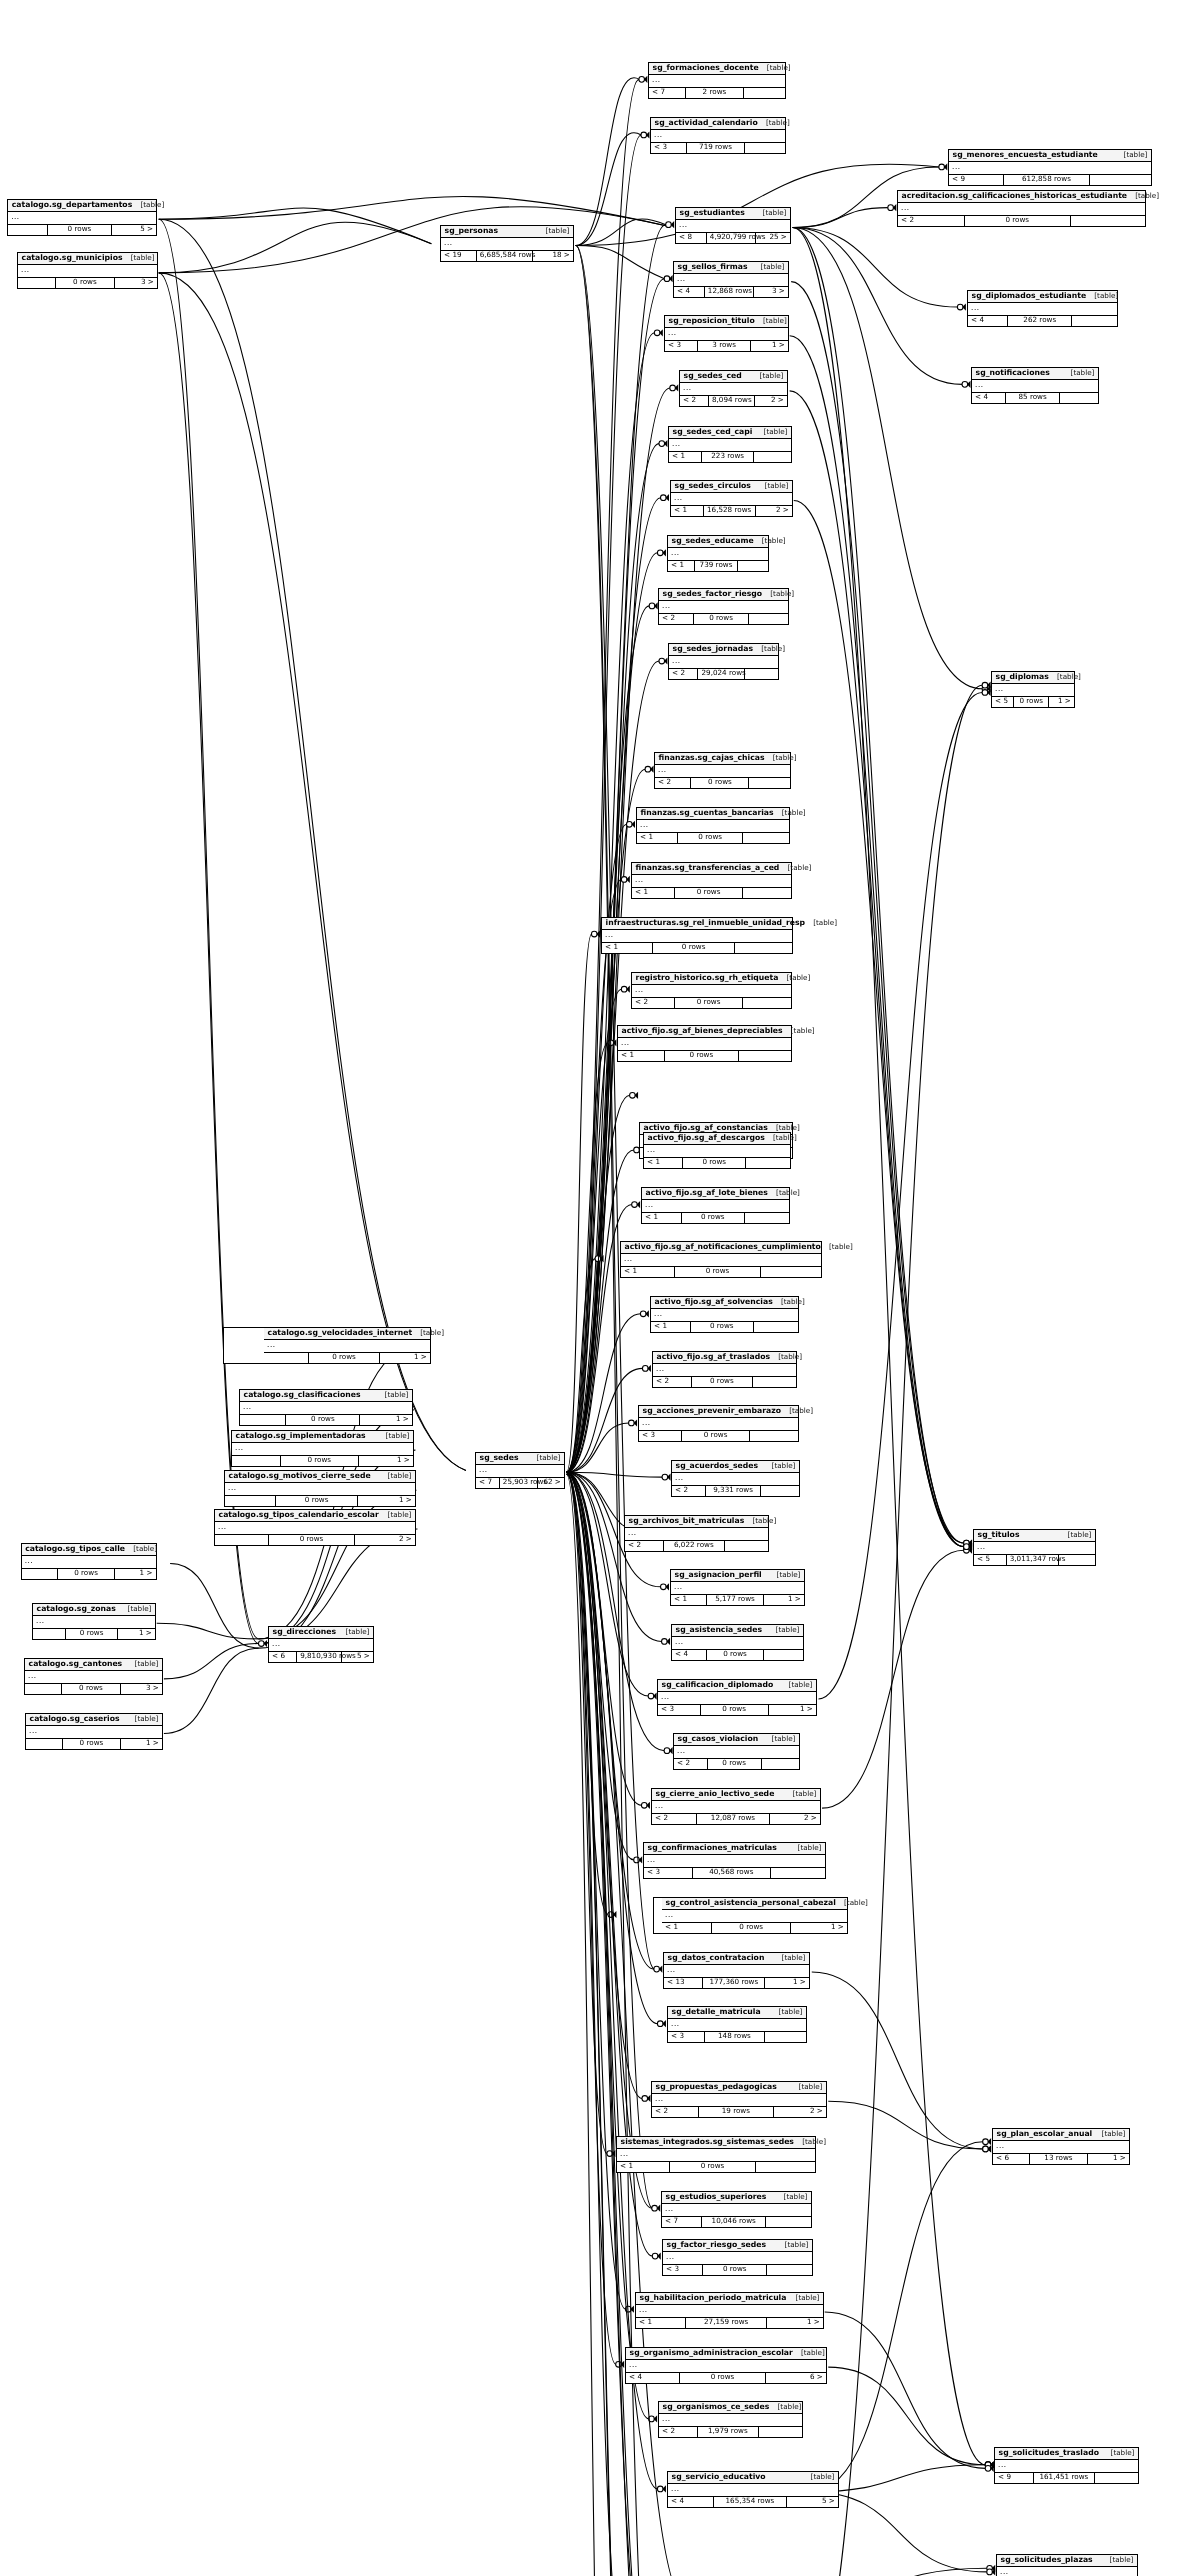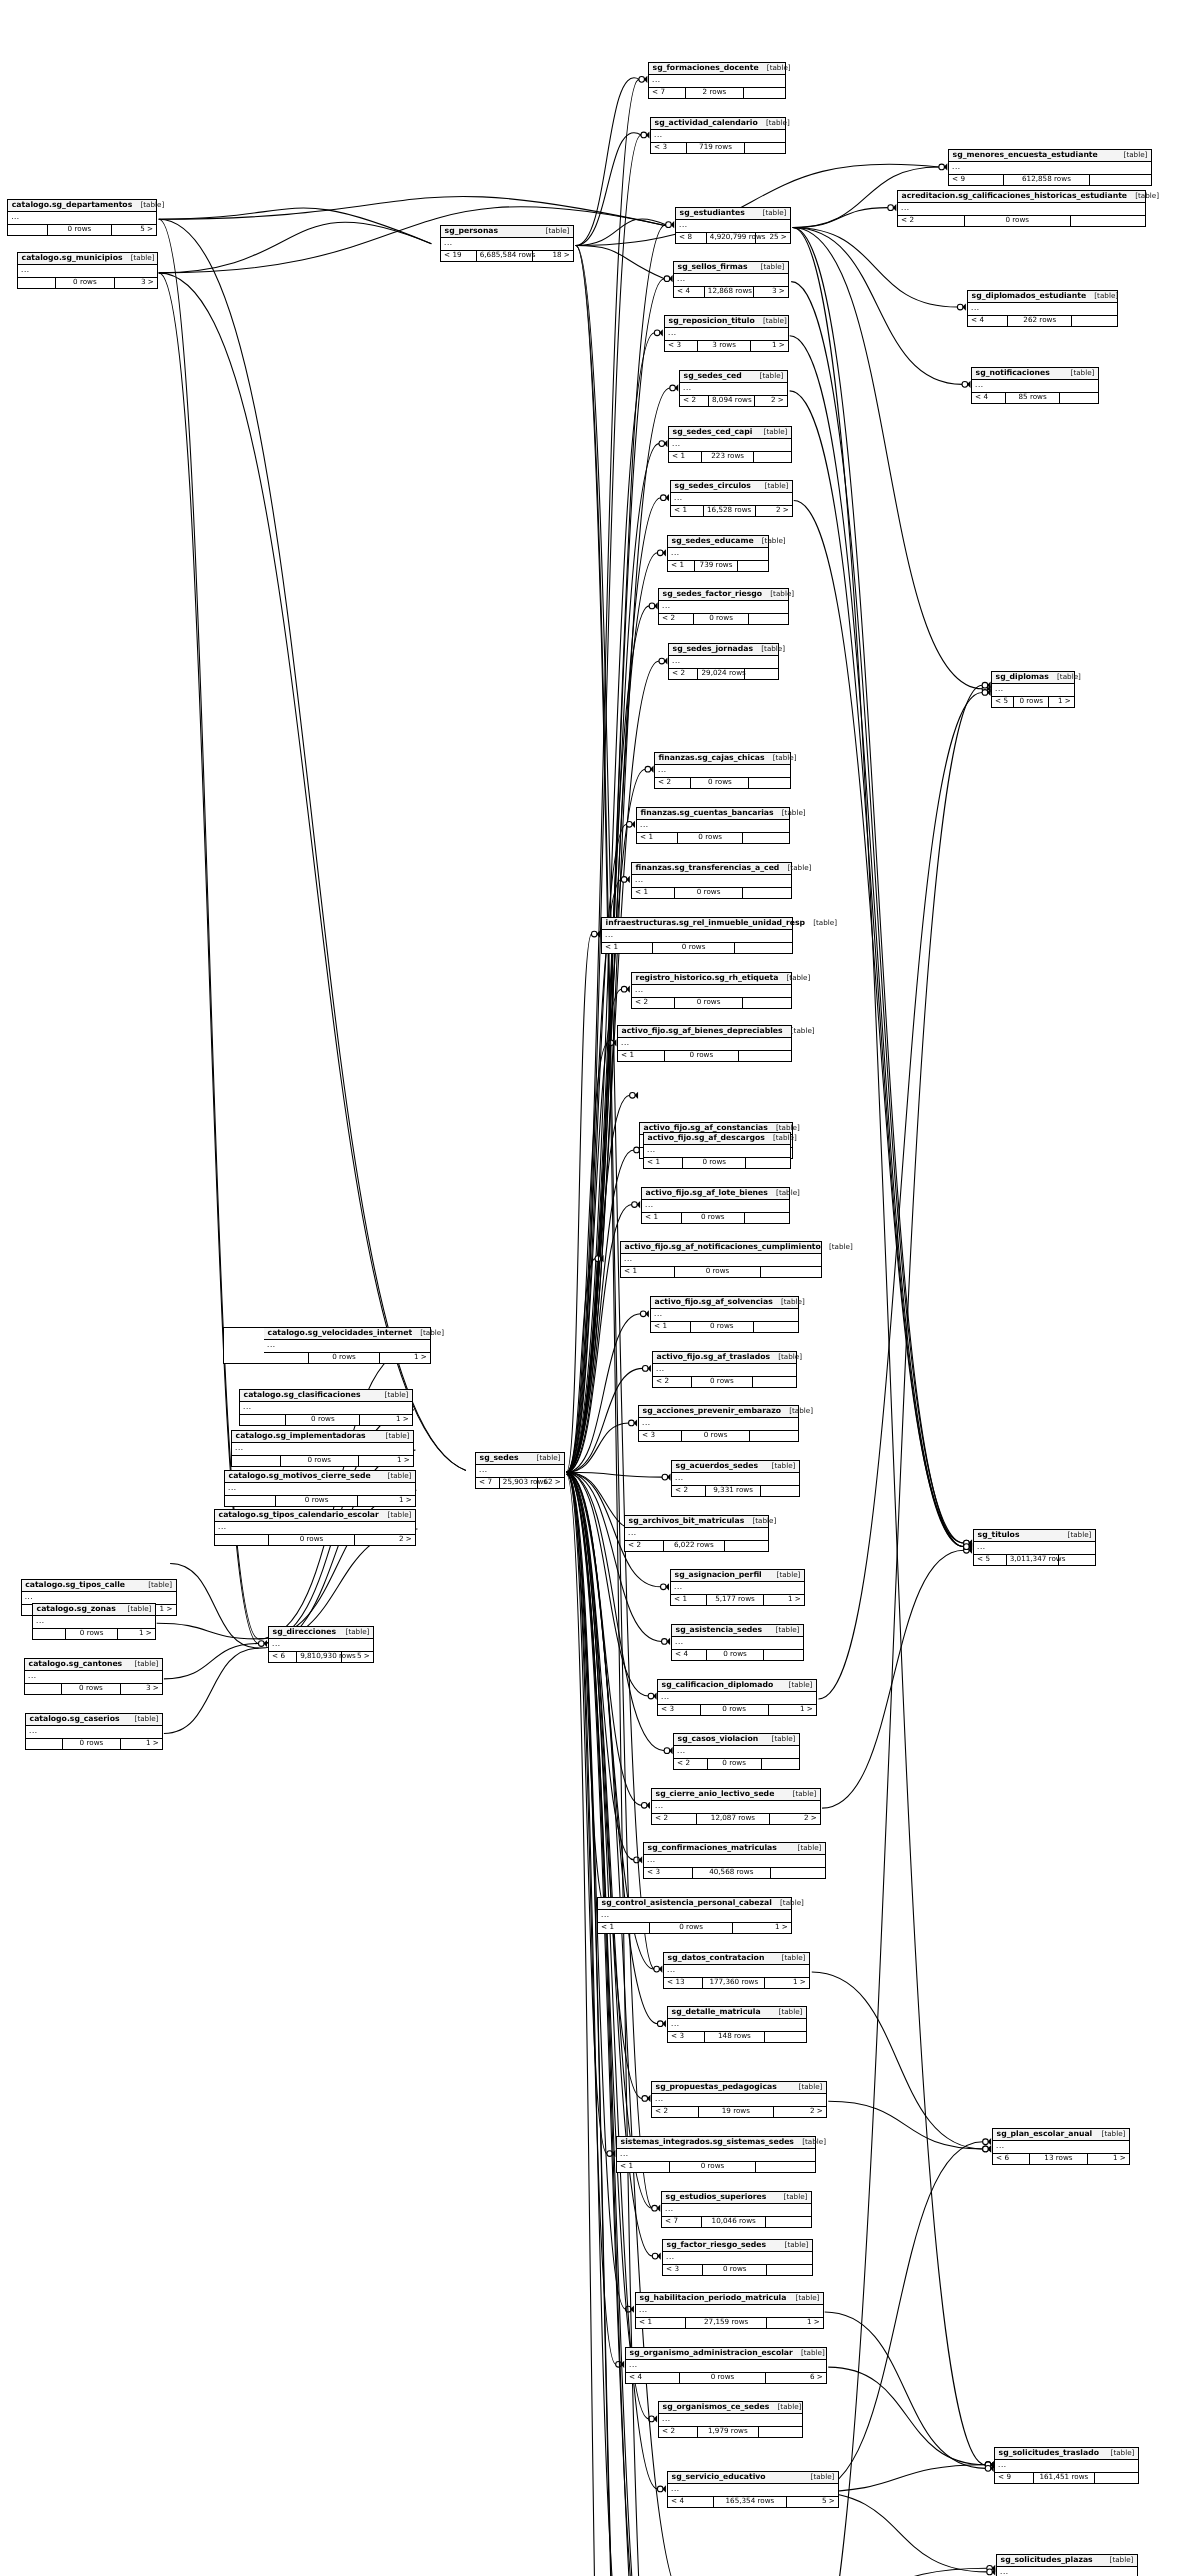--- a/index.html
+++ b/index.html
@@ -725,21 +725,21 @@
           <span>sg_confirmaciones_matriculas</span>
           <span class="tag">[table]</span>
         </div>
         <div class="body">...</div>
         <div class="foot">
           <div class="c1">&lt; 3</div>
           <div class="c2">40,568 rows</div>
           <div class="c3"></div>
         </div>
       </div>
-      <div class="tbl" style="left: 597px; top: 1897px; width: 195px;">
+      <div class="tbl" style="left: 653px; top: 1897px; width: 195px; padding-left: 8px;">
         <div class="hdr">
           <span>sg_control_asistencia_personal_cabezal</span>
           <span class="tag">[table]</span>
         </div>
         <div class="body">...</div>
         <div class="foot">
           <div class="c1">&lt; 1</div>
           <div class="c2">0 rows</div>
           <div class="c3">1 &gt;</div>
         </div>
@@ -996,21 +996,21 @@
           <span>catalogo.sg_tipos_calendario_escolar</span>
           <span class="tag">[table]</span>
         </div>
         <div class="body">...</div>
         <div class="foot">
           <div class="c1"></div>
           <div class="c2">0 rows</div>
           <div class="c3">2 &gt;</div>
         </div>
       </div>
-      <div class="tbl" style="left: 20.6px; top: 1579px; width: 156px;">
+      <div class="tbl" style="left: 20.6px; top: 1543px; width: 136px;">
         <div class="hdr">
           <span>catalogo.sg_tipos_calle</span>
           <span class="tag">[table]</span>
         </div>
         <div class="body">...</div>
         <div class="foot">
           <div class="c1"></div>
           <div class="c2">0 rows</div>
           <div class="c3">1 &gt;</div>
         </div>

